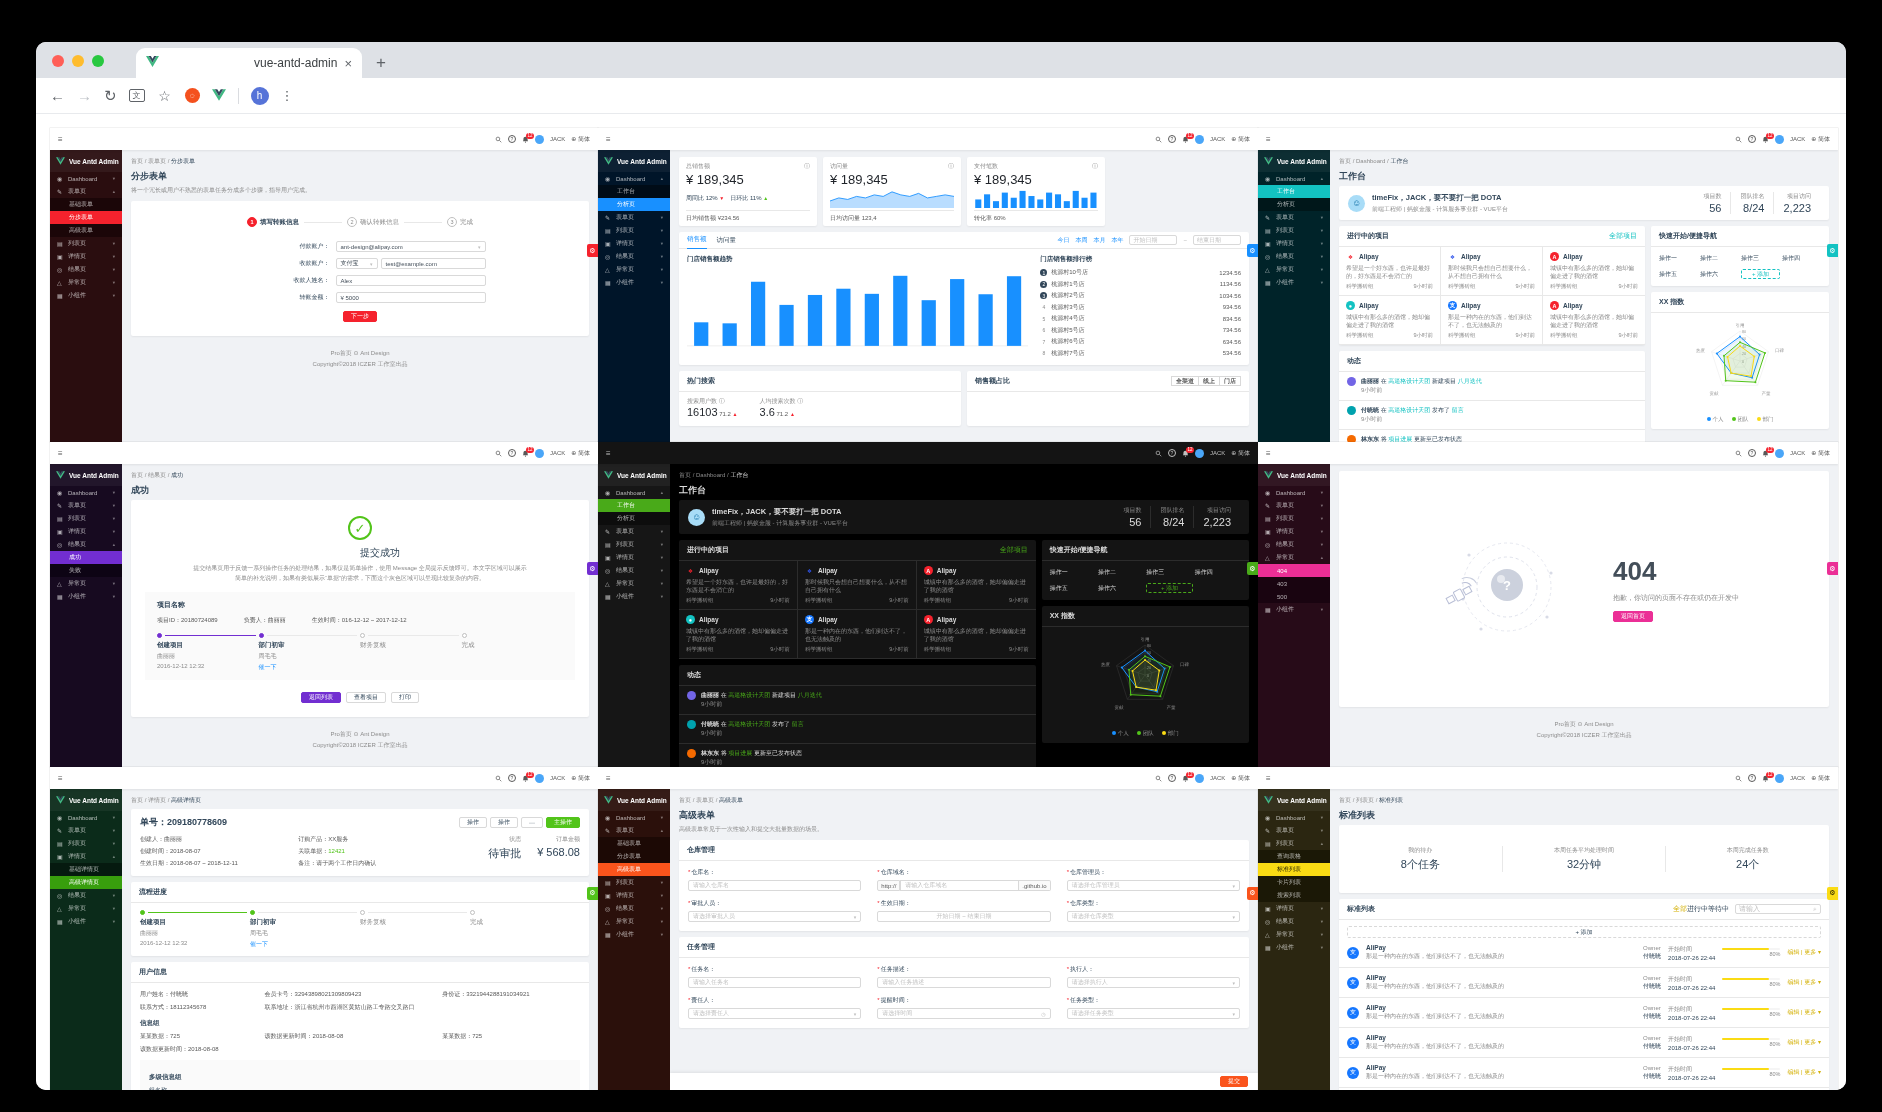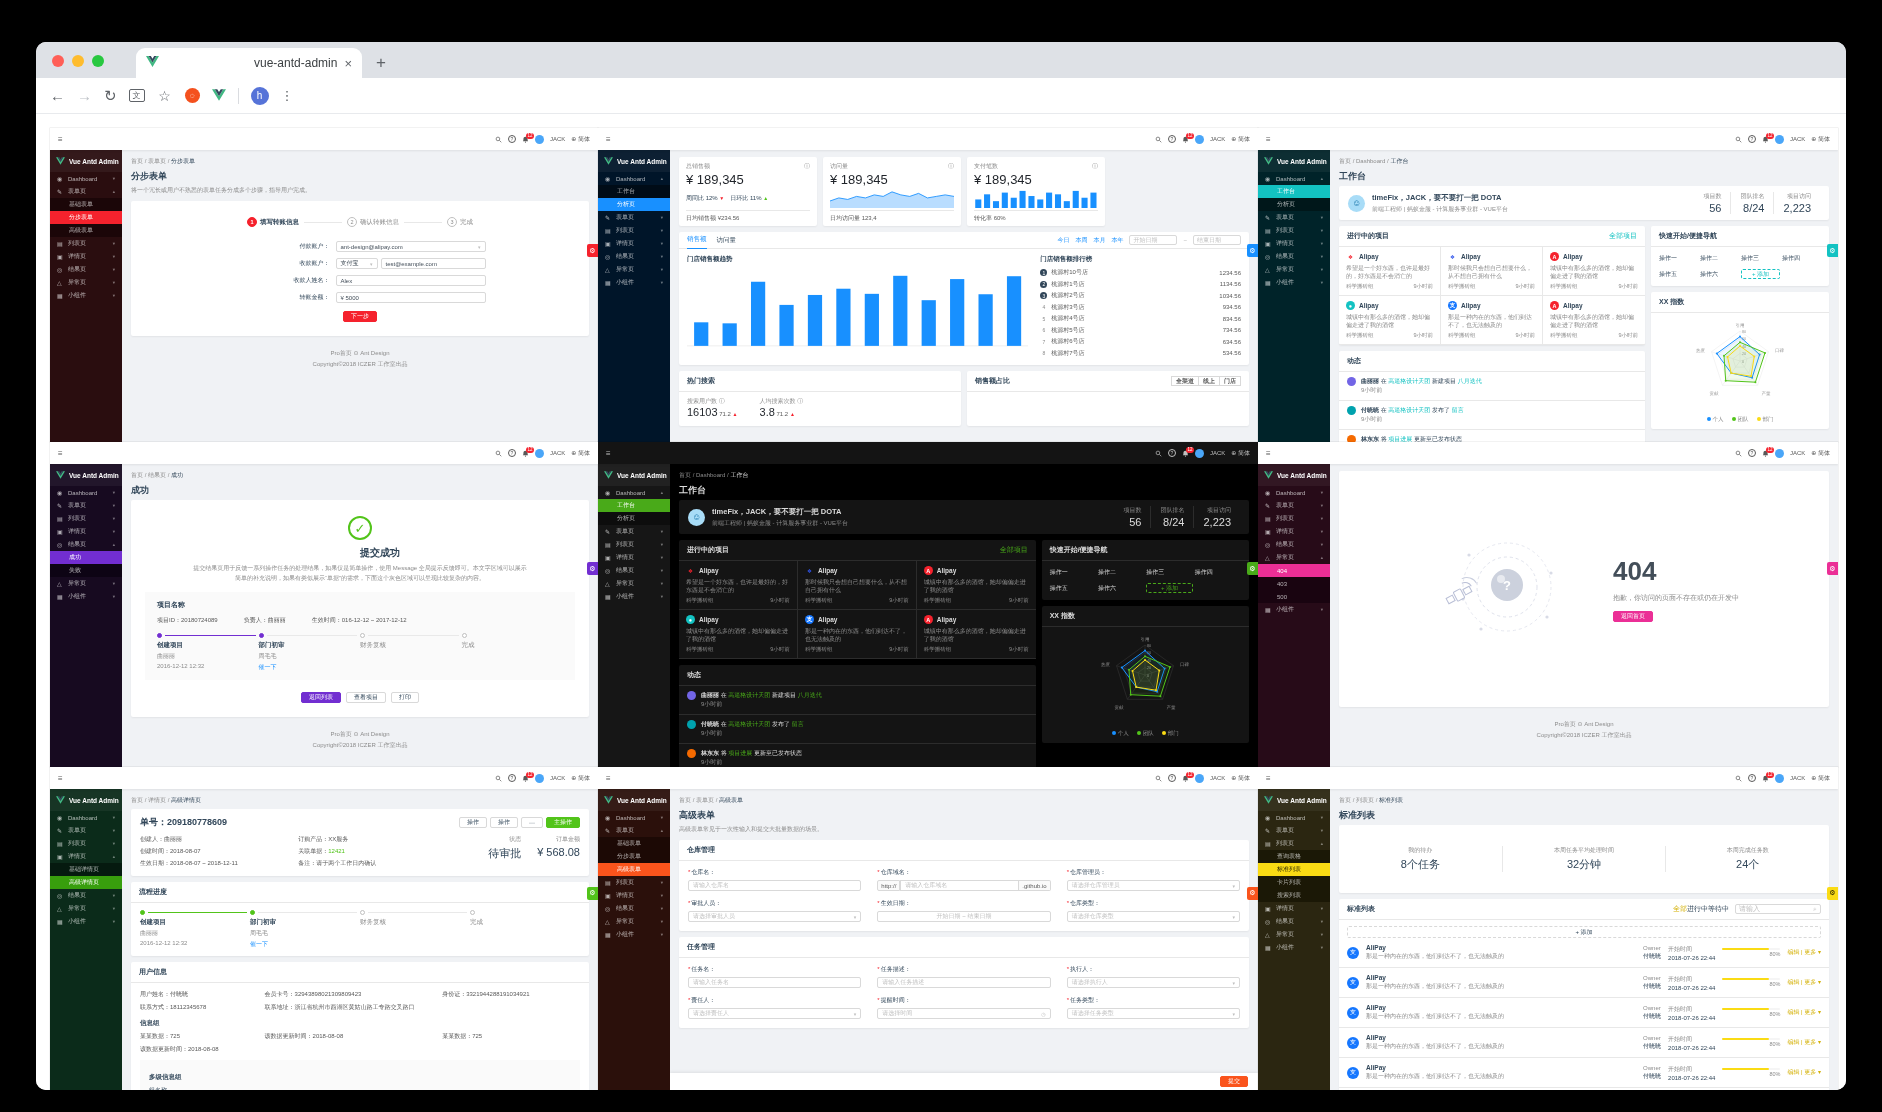--- a/index.html
+++ b/index.html
@@ -154,21 +154,21 @@
     color:var(--txt); align-items:center; }
   .qadd { border:1px dashed var(--acc); color:var(--acc); border-radius:2px; height:10px; display:flex;
     align-items:center; justify-content:center; }
   .radar-wrap { padding:4px 0 6px; text-align:center; }
   .legend { display:flex; justify-content:center; gap:8px; font-size:5.5px; color:var(--sub); margin-top:2px; }
   .ldot { width:4px; height:4px; border-radius:50%; display:inline-block; margin-right:2px; }
   
   .res-card { padding:16px 0 14px; text-align:center; }
   .res-ic { width:24px; height:24px; border-radius:50%; border:2px solid #52c41a; color:#52c41a;
     font-size:13px; line-height:21px; margin:0 auto; }
-  .res-t { font-size:10px; color:var(--txt); margin:6px 0 4px; font-weight:bold;padding-left:40px; }
+  .res-t { font-size:10px; color:var(--txt); margin:6px 0 4px; font-weight:normal;padding-left:40px; }
   .res-d { width:74%; margin:0 auto; color:var(--sub); font-size:6px; line-height:1.6; }
   .grey-box { background:#fafafa; margin:9px 14px 0; padding:8px 12px; text-align:left; }
   .gb-t { font-size:7px; font-weight:bold; color:var(--txt); margin-bottom:6px; }
   .gb-fields { display:flex; gap:26px; font-size:6px; color:#595959; margin-bottom:8px; }
   .hsteps { display:flex; }
   .hstep { flex:1; }
   .hs-top { display:flex; align-items:center; }
   .hs-dot { width:5px; height:5px; border-radius:50%; background:#fff; border:1px solid #bfbfbf; flex-shrink:0; }
   .hstep.done .hs-dot, .hstep.cur .hs-dot { background:var(--stepc); border-color:var(--stepc); }
   .hs-line { flex:1; height:1px; background:#e9e9e9; margin:0 3px; }
@@ -641,21 +641,21 @@
                   <div class="card-h">
                     <span>热门搜索</span>
                   </div>
                   <div class="hmetrics">
                     <div>
                       <div class="hm-l">搜索用户数 ⓘ</div>
                       <div><span class="hm-v">16103</span><span class="hm-d">  71.2 <span class="tr-dn">▲</span></span></div>
                     </div>
                     <div>
                       <div class="hm-l">人均搜索次数 ⓘ</div>
-                      <div><span class="hm-v">3.8</span><span class="hm-d">  71.2 <span class="tr-dn">▲</span></span></div>
+                      <div><span class="hm-v">3.6</span><span class="hm-d">  71.2 <span class="tr-dn">▲</span></span></div>
                     </div>
                   </div>
                 </div>
                 <div class="card">
                   <div class="card-h">
                     <span>销售额占比</span>
                     <div class="btngrp">
                       <span class="bg-b">全渠道</span>
                       <span class="bg-b">线上</span>
                       <span class="bg-b">门店</span>

